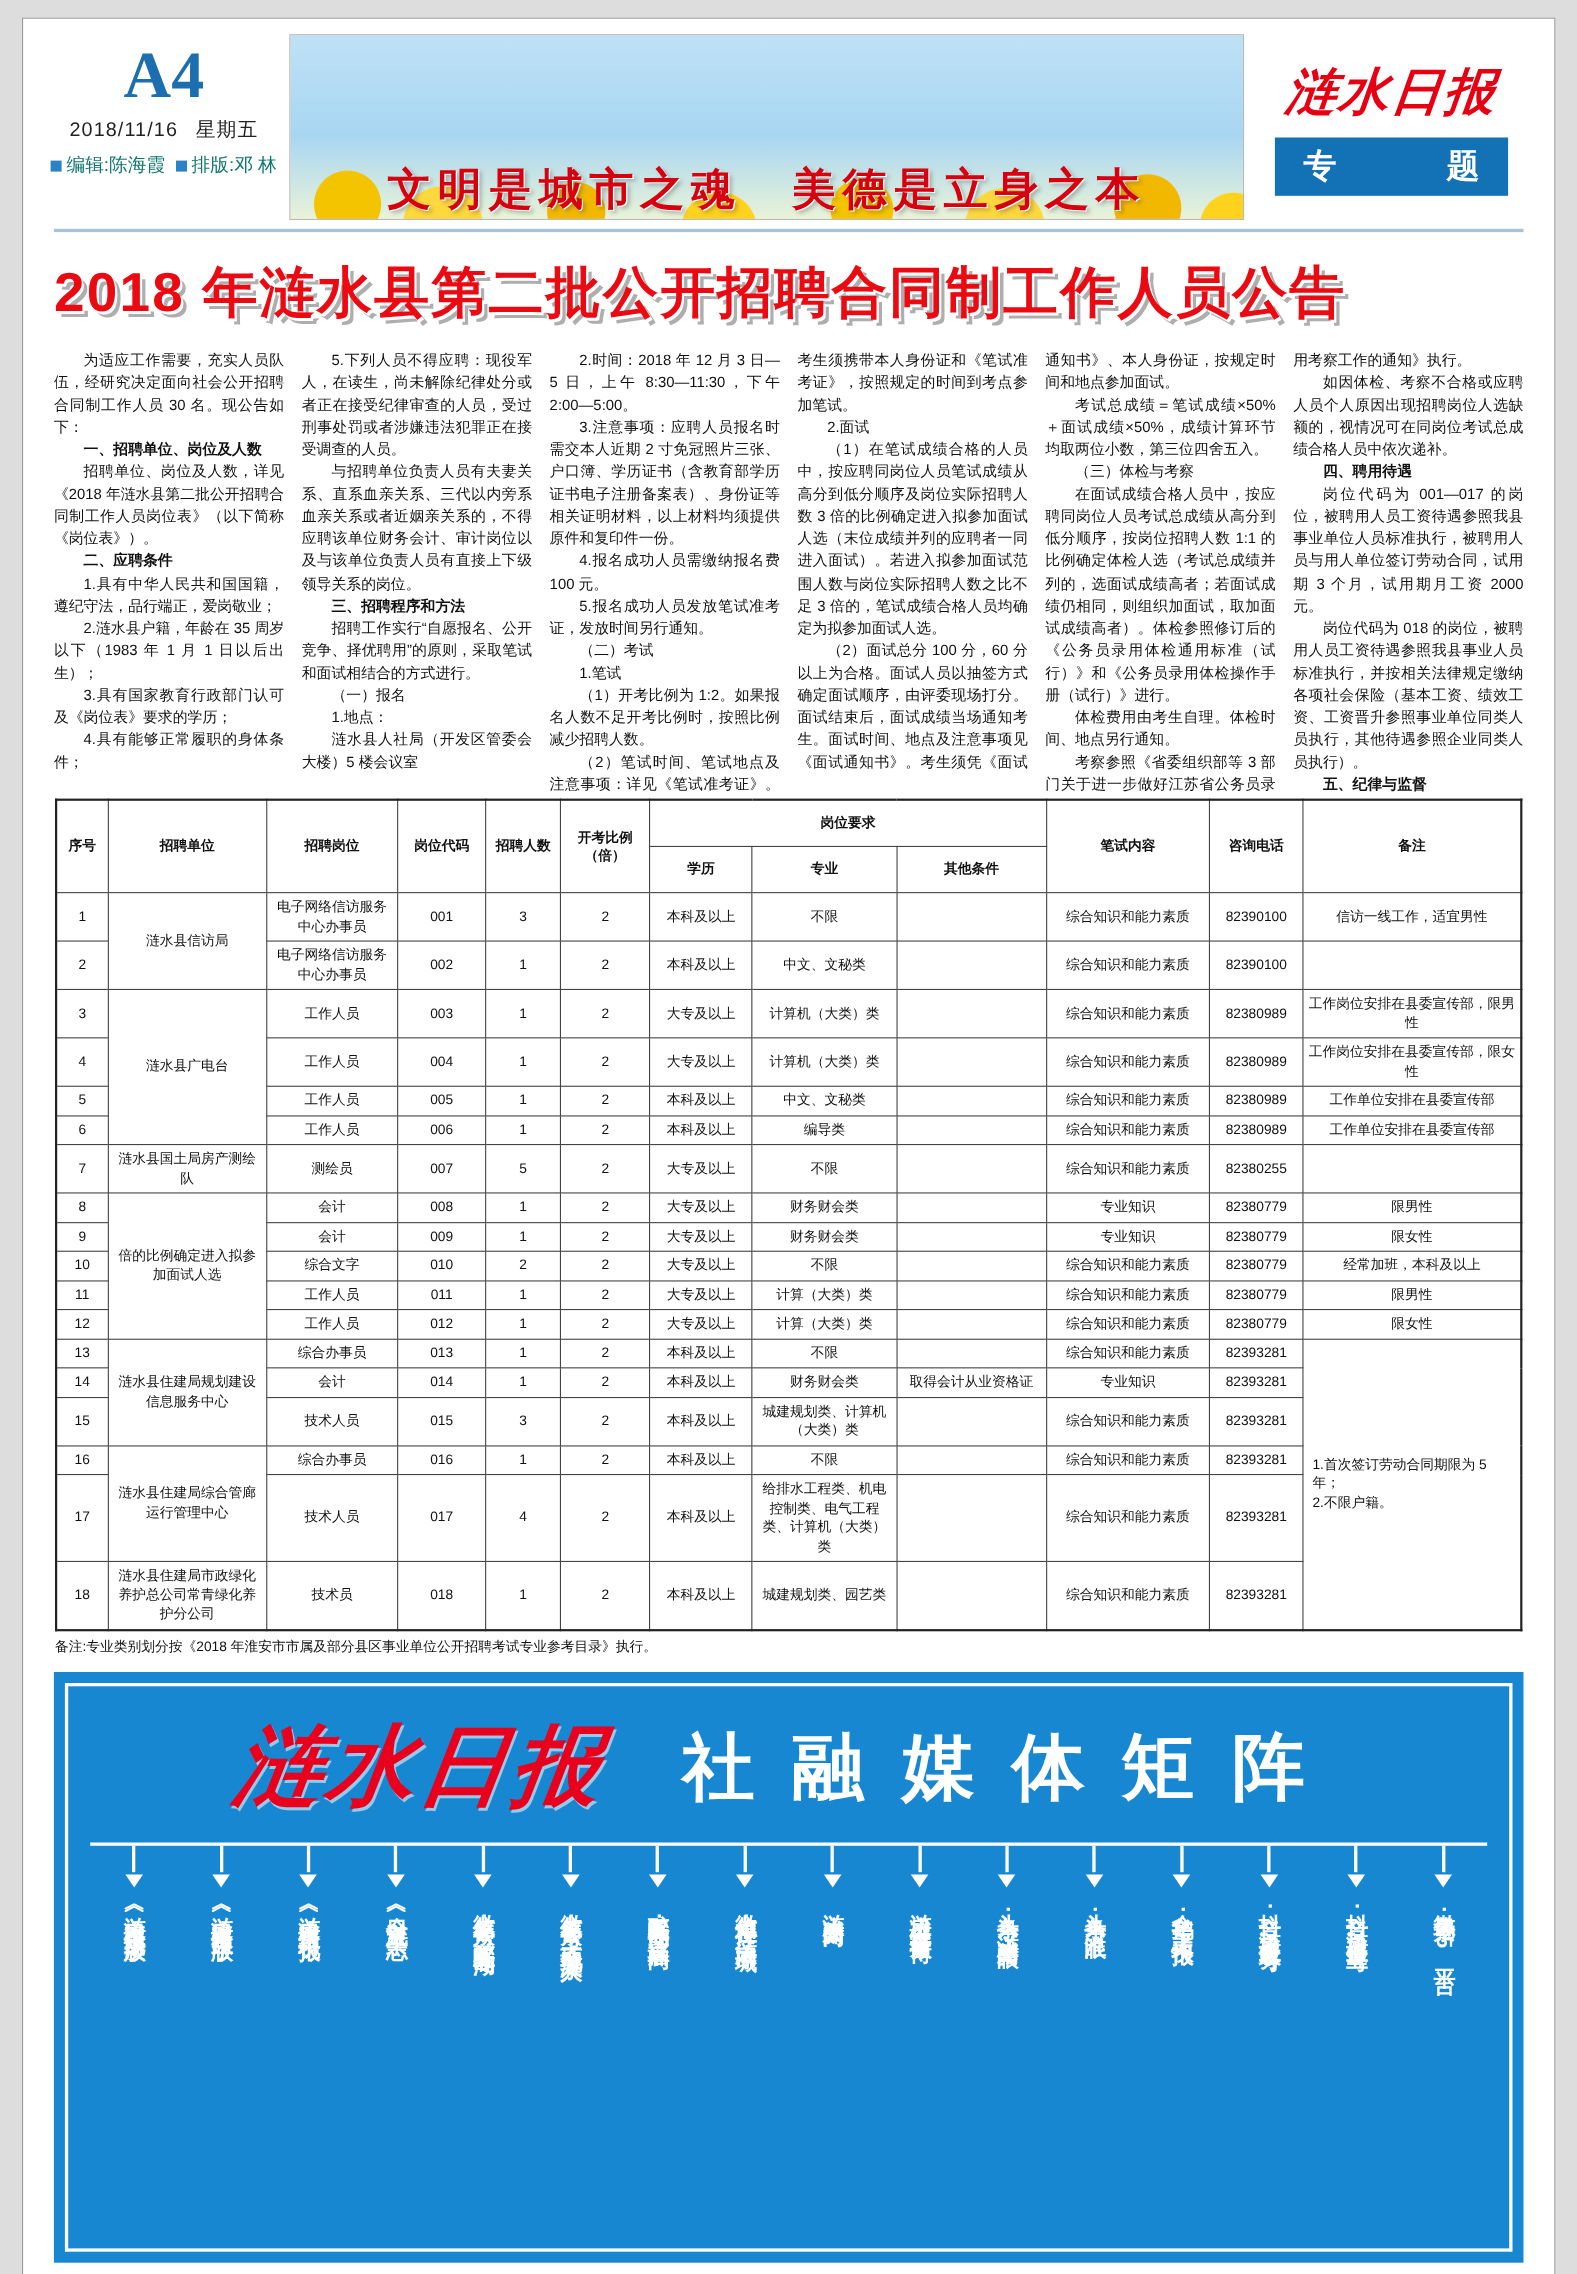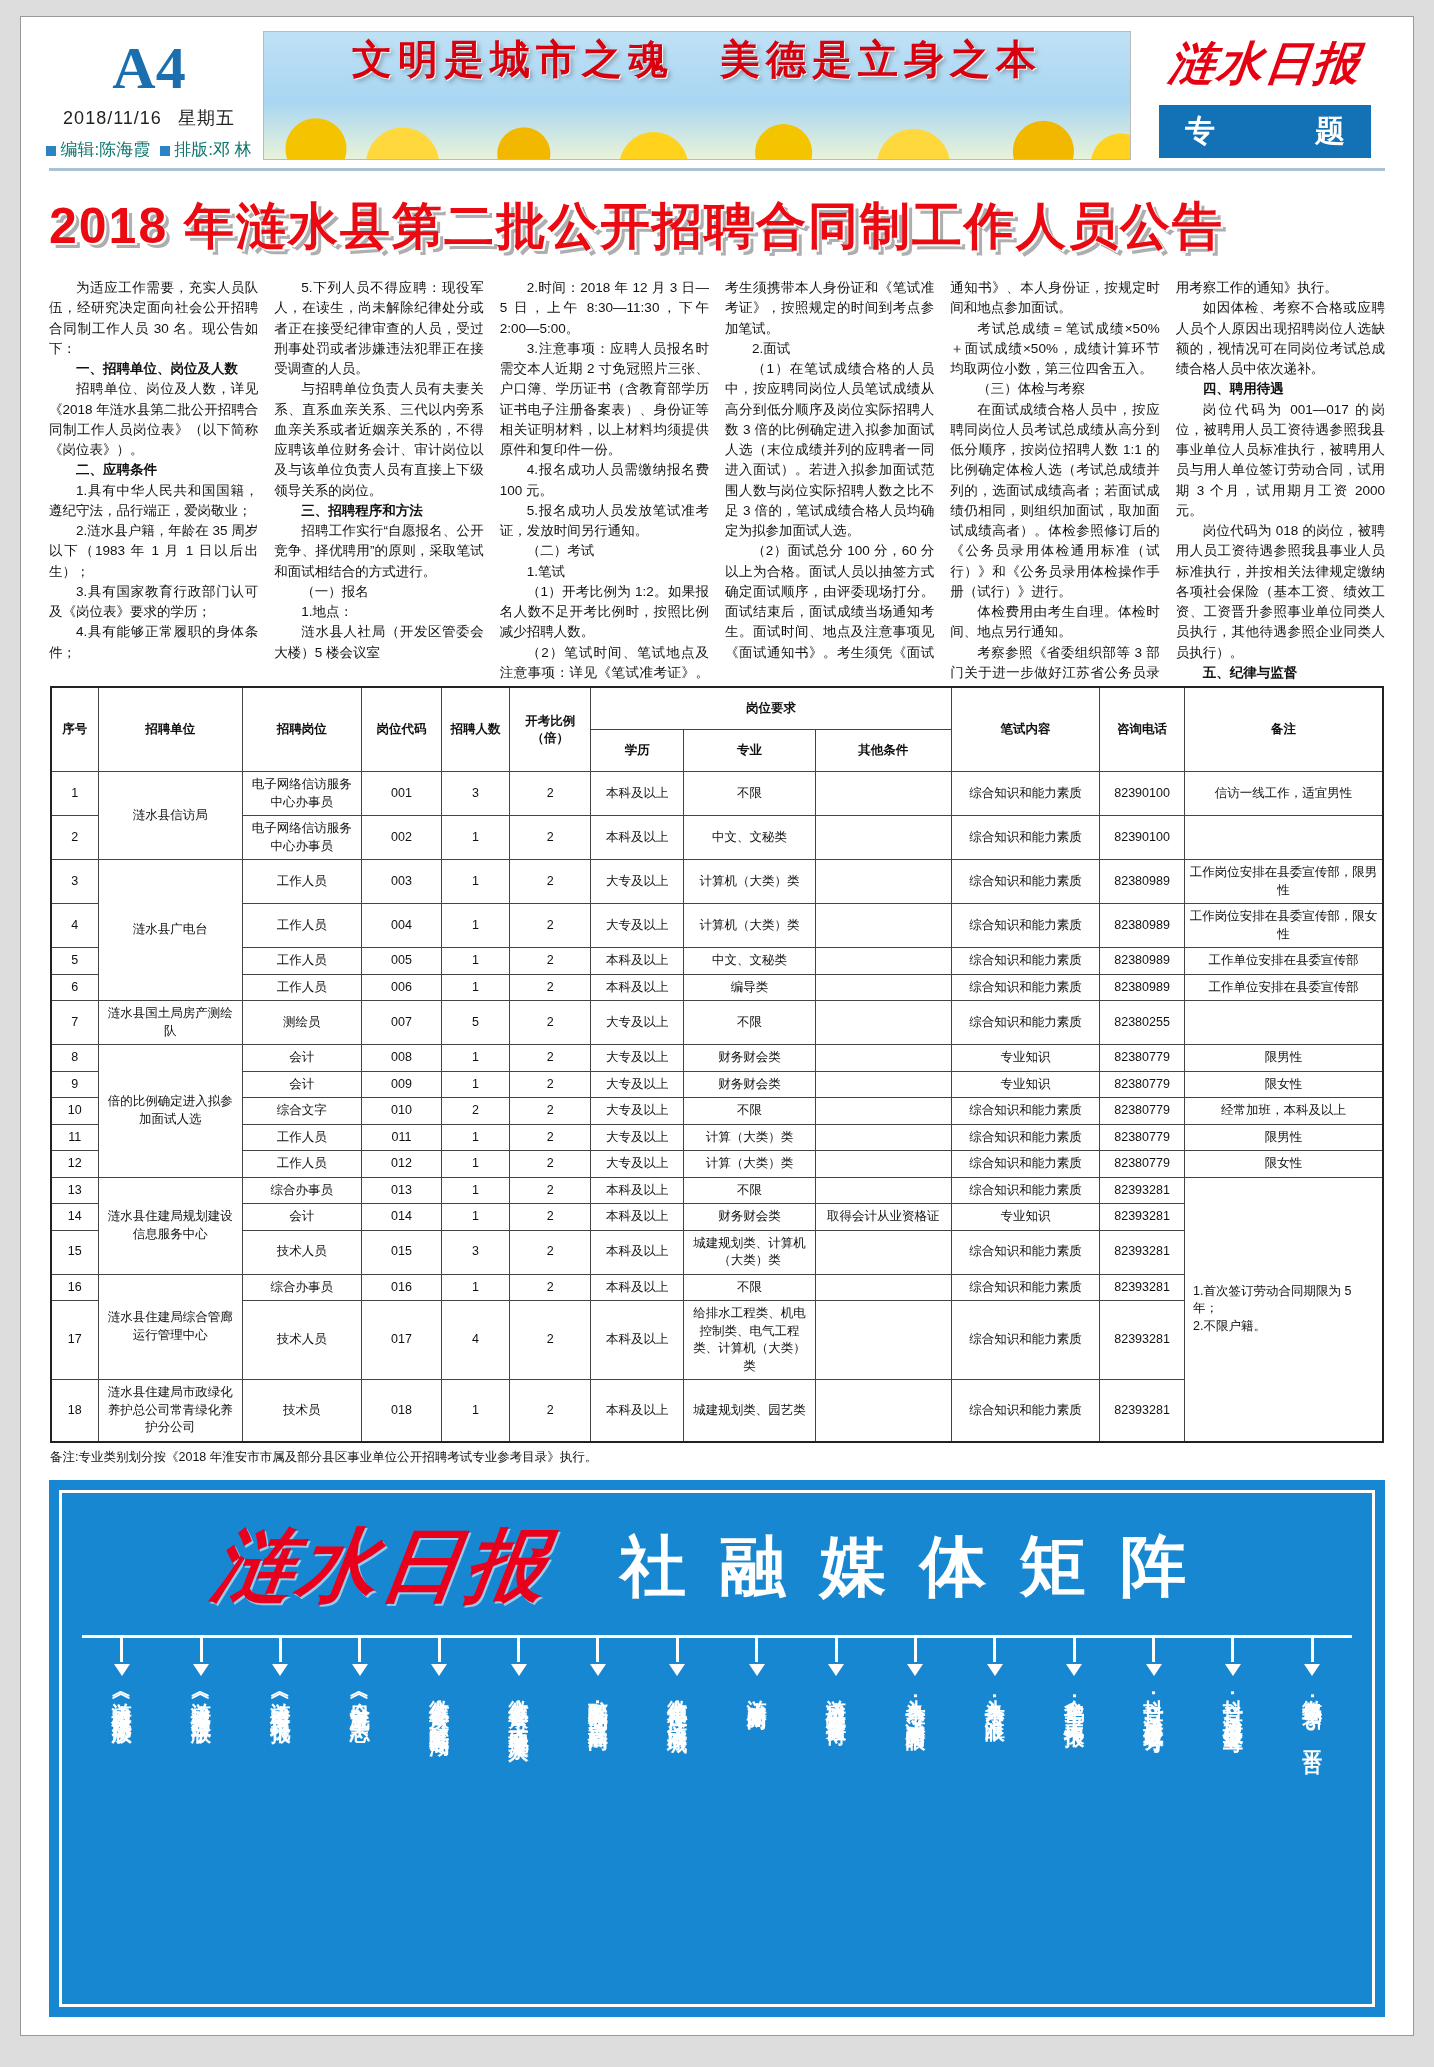--- a/index.html
+++ b/index.html
@@ -3,40 +3,40 @@
 <meta charset="utf-8">
 <style>
   * { box-sizing: border-box; }
   html,body { margin:0; padding:0; background:#ddd; font-family:"Liberation Sans", sans-serif; }
   .page {
     width:1394px; margin:16px auto; background:#fff; border:1px solid #999;
     padding:14px 28px 18px 28px; position:relative;
   }
 
   
-  .masthead-row { display:flex; align-items:stretch; gap:14px; height:129px; }
+  .masthead-row { display:flex; align-items:stretch; gap:14px; height:169px; }
   .page-id { width:200px; display:flex; flex-direction:column; align-items:center; justify-content:flex-start; padding-top:6px; }
   .page-num { font-family:"Liberation Serif", serif; font-weight:bold; font-size:60px; color:#1c6fae; line-height:1.05; }
   .page-date { font-size:18px; color:#222; margin-top:6px; letter-spacing:1px; }
   .editor-line { font-size:17px; color:#0f766e; margin-top:8px; white-space:nowrap; }
   .editor-line .sq { display:inline-block; width:10px; height:10px; background:#2b83c5; margin:0 4px 0 10px; vertical-align:-1px; }
 
   .banner {
     flex:1; position:relative; border:1px solid #bbb; overflow:hidden;
     background:
       radial-gradient(circle at 6% 92%, #f5c400 0 30px, rgba(245,196,0,0) 31px),
       radial-gradient(circle at 16% 104%, #ffd83d 0 36px, rgba(255,216,61,0) 37px),
       radial-gradient(circle at 30% 96%, #f2b800 0 26px, rgba(242,184,0,0) 27px),
       radial-gradient(circle at 45% 106%, #ffd21e 0 34px, rgba(255,210,30,0) 35px),
       radial-gradient(circle at 60% 95%, #f5c400 0 28px, rgba(245,196,0,0) 29px),
       radial-gradient(circle at 75% 105%, #ffd83d 0 36px, rgba(255,216,61,0) 37px),
       radial-gradient(circle at 90% 94%, #f2b800 0 30px, rgba(242,184,0,0) 31px),
       radial-gradient(circle at 99% 104%, #ffd21e 0 30px, rgba(255,210,30,0) 31px),
       linear-gradient(180deg, #bfe1f6 0%, #a8d6f2 55%, #e9f3d8 100%);
-    display:flex; align-items:flex-start; justify-content:center;
+    display:flex; align-items:flex-end; justify-content:center;
   }
   .banner-slogan {
     font-size:40px; font-weight:900; color:#d6000f; letter-spacing:6px;
     text-shadow:1px 1px 0 #fff, 3px 3px 4px rgba(60,60,60,.35);
   }
 
   .brand-block { width:240px; display:flex; flex-direction:column; align-items:center; justify-content:center; gap:10px; }
   .brand-logo { font-weight:bold; font-style:italic; font-size:46px; color:#e60012; letter-spacing:2px; transform:skewX(-6deg); }
   .brand-badge { background:#1371b5; color:#fff; font-weight:bold; font-size:30px; width:212px; padding:6px 26px; display:flex; justify-content:space-between; }
 

